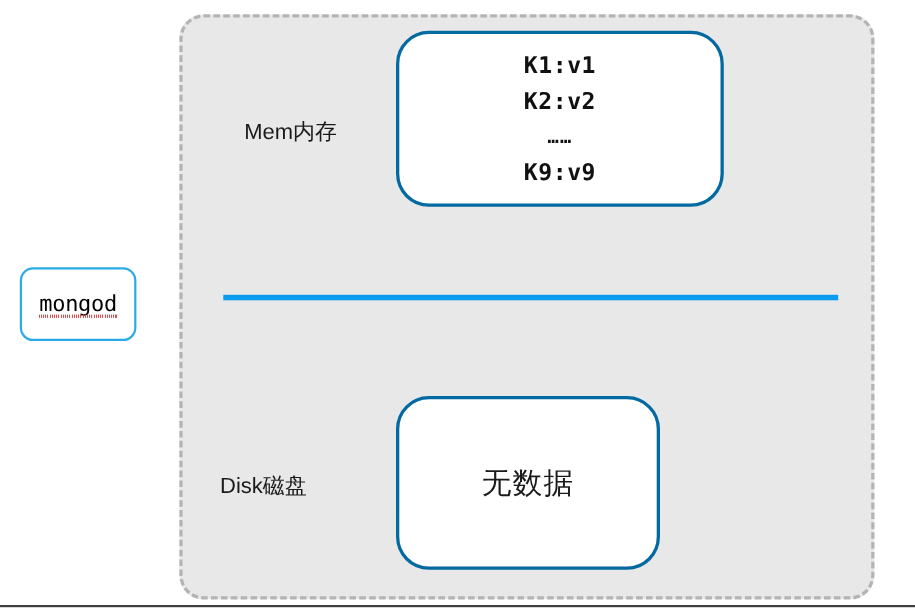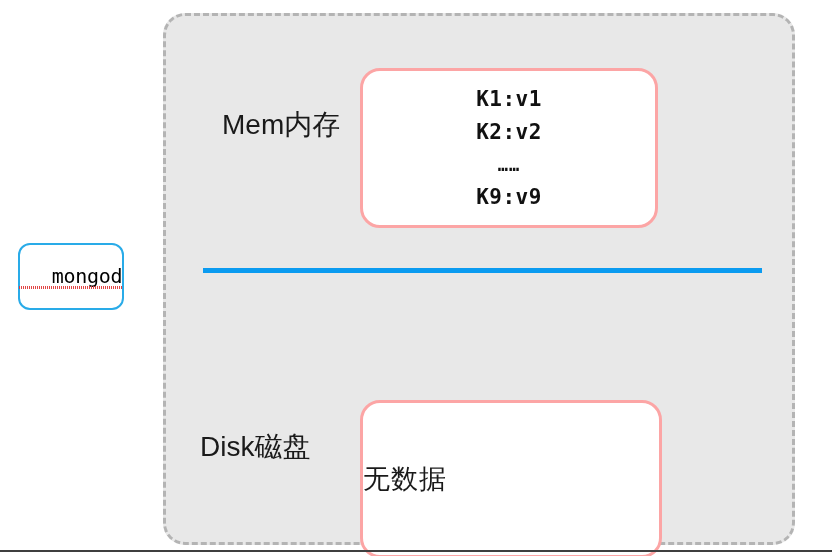--- a/index.html
+++ b/index.html
@@ -37,21 +37,20 @@
     justify-content: center;
   }
   .mongod-label {
     font-family: "DejaVu Sans Mono", "Liberation Mono", monospace;
     font-size: 20px;
     line-height: 1;
     color: #000000;
     letter-spacing: -0.3px;
     position: relative;
     padding-bottom: 2px;
-    padding-left: 32px;
   }
   
   .mongod-label::after {
     content: "";
     position: absolute;
     left: -1px;
     right: -1px;
     bottom: -1px;
     height: 3px;
     background-image:
@@ -71,54 +70,53 @@
     box-sizing: border-box;
     background: #e8e8e8;
     border: 3px dashed #b4b4b4;
     border-radius: 22px;
   }
 
   
   .section-label {
     position: absolute;
     font-family: "Liberation Sans", "DejaVu Sans", sans-serif;
-    font-size: 28px;
+    font-size: 20px;
     color: #1a1a1a;
     white-space: nowrap;
   }
   .mem-label  { left: 222px; top: 106px; }
   .disk-label { left: 200px; top: 428px; text-align: right; }
 
   
   .data-box {
     position: absolute;
     box-sizing: border-box;
-    border: 3px solid #fca5a5;
-    border-radius: 20px;
+    border: 3px solid #0369a1;
+    border-radius: 30px;
     background: #ffffff;
-    margin-top: 40px;
   }
   .mem-box {
     left: 360px;
     top: 28px;
     width: 298px;
     height: 160px;
     display: flex;
     flex-direction: column;
     align-items: center;
     justify-content: center;
   }
   .disk-box {
     left: 360px;
     top: 360px;
-    width: 302px;
+    width: 240px;
     height: 158px;
     display: flex;
     align-items: center;
-    justify-content: flex-start;
+    justify-content: center;
   }
 
   
   .kv-row {
     font-family: "DejaVu Sans Mono", "Liberation Mono", monospace;
     font-size: 21px;
     font-weight: bold;
     color: #111111;
     line-height: 1;
     margin: 6px 0;

